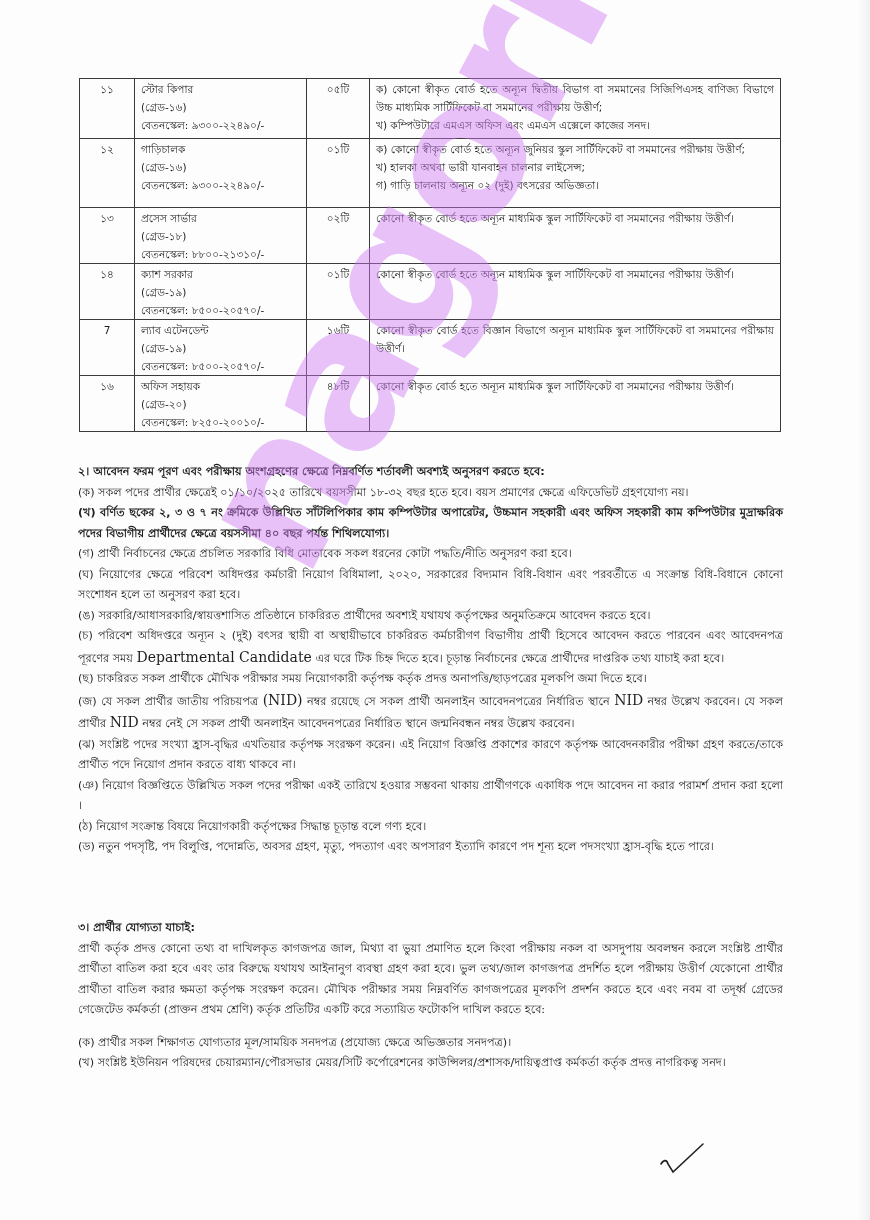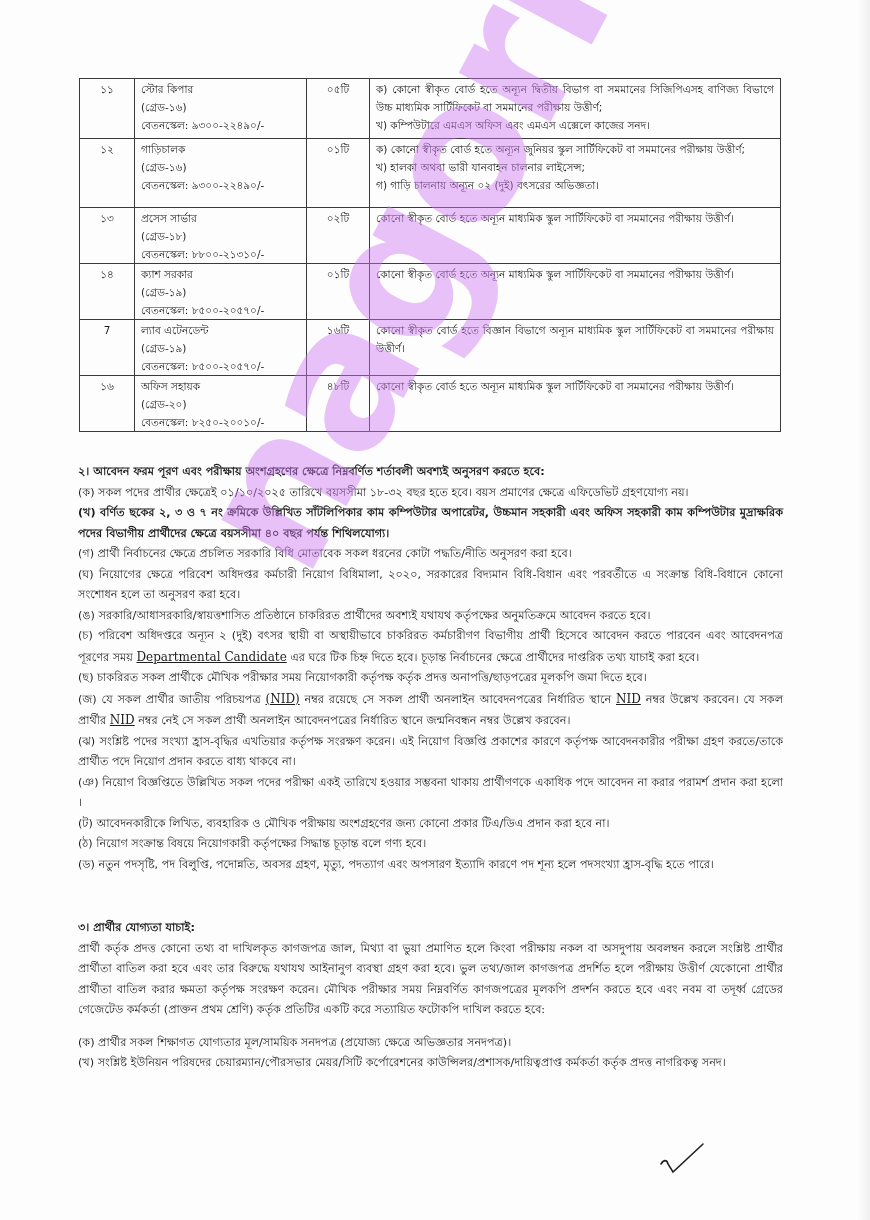--- a/index.html
+++ b/index.html
@@ -26,21 +26,21 @@
   tr.total { height: 20px; }
   td.total-label { text-align: center; }
   .post-line { display: block; }
 
   .body-text {
     position: absolute; left: 78px; width: 705px; font-size: 11.2px; line-height: 20.5px;
     text-align: justify;
   }
   .body-text p { margin: 0; }
   .bold { font-weight: bold; }
-  .latin { font-family: "DejaVu Serif", "Liberation Serif", serif; font-size: 12px; text-decoration: underline; }
+  .latin { font-family: "DejaVu Serif", "Liberation Serif", serif; font-size: 14px; }
   .sec2 { top: 462px; }
   .sec3 { top: 918px; }
   .sec3 .gap { height: 12px; }
 
   .signature { position: absolute; left: 655px; top: 1142px; width: 60px; height: 40px; }
 
   .watermark {
     position: absolute; left: 150px; top: 500px; font-family: "DejaVu Sans", sans-serif;
     font-size: 190px; font-weight: bold; color: rgba(205, 120, 240, 0.45); letter-spacing: -6px;
     transform: rotate(-62deg); transform-origin: left top; white-space: nowrap; pointer-events: none;
@@ -137,21 +137,20 @@
     <p>(ক) সকল পদের প্রার্থীর ক্ষেত্রেই ০১/১০/২০২৫ তারিখে বয়সসীমা ১৮-৩২ বছর হতে হবে। বয়স প্রমাণের ক্ষেত্রে এফিডেভিট গ্রহণযোগ্য নয়।</p>
     <p class="bold">(খ) বর্ণিত ছকের ২, ৩ ও ৭ নং ক্রমিকে উল্লিখিত সাঁটলিপিকার কাম কম্পিউটার অপারেটর, উচ্চমান সহকারী এবং অফিস সহকারী কাম কম্পিউটার মুদ্রাক্ষরিক পদের বিভাগীয় প্রার্থীদের ক্ষেত্রে বয়সসীমা ৪০ বছর পর্যন্ত শিথিলযোগ্য।</p>
     <p>(গ) প্রার্থী নির্বাচনের ক্ষেত্রে প্রচলিত সরকারি বিধি মোতাবেক সকল ধরনের কোটা পদ্ধতি/নীতি অনুসরণ করা হবে।</p>
     <p>(ঘ) নিয়োগের ক্ষেত্রে পরিবেশ অধিদপ্তর কর্মচারী নিয়োগ বিধিমালা, ২০২০, সরকারের বিদ্যমান বিধি-বিধান এবং পরবর্তীতে এ সংক্রান্ত বিধি-বিধানে কোনো সংশোধন হলে তা অনুসরণ করা হবে।</p>
     <p>(ঙ) সরকারি/আধাসরকারি/স্বায়ত্তশাসিত প্রতিষ্ঠানে চাকরিরত প্রার্থীদের অবশ্যই যথাযথ কর্তৃপক্ষের অনুমতিক্রমে আবেদন করতে হবে।</p>
     <p><span>(চ) পরিবেশ অধিদপ্তরে অন্যূন ২ (দুই) বৎসর স্থায়ী বা অস্থায়ীভাবে চাকরিরত কর্মচারীগণ বিভাগীয় প্রার্থী হিসেবে আবেদন করতে পারবেন এবং আবেদনপত্র পূরণের সময় </span><span class="latin">Departmental Candidate</span><span> এর ঘরে টিক চিহ্ন দিতে হবে। চূড়ান্ত নির্বাচনের ক্ষেত্রে প্রার্থীদের দাপ্তরিক তথ্য যাচাই করা হবে।</span></p>
     <p>(ছ) চাকরিরত সকল প্রার্থীকে মৌখিক পরীক্ষার সময় নিয়োগকারী কর্তৃপক্ষ কর্তৃক প্রদত্ত অনাপত্তি/ছাড়পত্রের মূলকপি জমা দিতে হবে।</p>
     <p><span>(জ) যে সকল প্রার্থীর জাতীয় পরিচয়পত্র </span><span class="latin">(NID)</span><span> নম্বর রয়েছে সে সকল প্রার্থী অনলাইন আবেদনপত্রের নির্ধারিত স্থানে </span><span class="latin">NID</span><span> নম্বর উল্লেখ করবেন। যে সকল প্রার্থীর </span><span class="latin">NID</span><span> নম্বর নেই সে সকল প্রার্থী অনলাইন আবেদনপত্রের নির্ধারিত স্থানে জন্মনিবন্ধন নম্বর উল্লেখ করবেন।</span></p>
     <p>(ঝ) সংশ্লিষ্ট পদের সংখ্যা হ্রাস-বৃদ্ধির এখতিয়ার কর্তৃপক্ষ সংরক্ষণ করেন। এই নিয়োগ বিজ্ঞপ্তি প্রকাশের কারণে কর্তৃপক্ষ আবেদনকারীর পরীক্ষা গ্রহণ করতে/তাকে প্রার্থীত পদে নিয়োগ প্রদান করতে বাধ্য থাকবে না।</p>
     <p>(ঞ) নিয়োগ বিজ্ঞপ্তিতে উল্লিখিত সকল পদের পরীক্ষা একই তারিখে হওয়ার সম্ভবনা থাকায় প্রার্থীগণকে একাধিক পদে আবেদন না করার পরামর্শ প্রদান করা হলো ।</p>
-    <p>(ট) আবেদনকারীকে লিখিত, ব্যবহারিক ও মৌখিক পরীক্ষায় অংশগ্রহণের জন্য কোনো প্রকার টিএ/ডিএ প্রদান করা হবে না।</p>
     <p>(ঠ) নিয়োগ সংক্রান্ত বিষয়ে নিয়োগকারী কর্তৃপক্ষের সিদ্ধান্ত চূড়ান্ত বলে গণ্য হবে।</p>
     <p>(ড) নতুন পদসৃষ্টি, পদ বিলুপ্তি, পদোন্নতি, অবসর গ্রহণ, মৃত্যু, পদত্যাগ এবং অপসারণ ইত্যাদি কারণে পদ শূন্য হলে পদসংখ্যা হ্রাস-বৃদ্ধি হতে পারে।</p>
   </div>
 
   <div class="body-text sec3">
     <p class="bold">৩। প্রার্থীর যোগ্যতা যাচাই:</p>
     <p>প্রার্থী কর্তৃক প্রদত্ত কোনো তথ্য বা দাখিলকৃত কাগজপত্র জাল, মিথ্যা বা ভুয়া প্রমাণিত হলে কিংবা পরীক্ষায় নকল বা অসদুপায় অবলম্বন করলে সংশ্লিষ্ট প্রার্থীর প্রার্থীতা বাতিল করা হবে এবং তার বিরুদ্ধে যথাযথ আইনানুগ ব্যবস্থা গ্রহণ করা হবে। ভুল তথ্য/জাল কাগজপত্র প্রদর্শিত হলে পরীক্ষায় উত্তীর্ণ যেকোনো প্রার্থীর প্রার্থীতা বাতিল করার ক্ষমতা কর্তৃপক্ষ সংরক্ষণ করেন। মৌখিক পরীক্ষার সময় নিম্নবর্ণিত কাগজপত্রের মূলকপি প্রদর্শন করতে হবে এবং নবম বা তদূর্ধ্ব গ্রেডের গেজেটেড কর্মকর্তা (প্রাক্তন প্রথম শ্রেণি) কর্তৃক প্রতিটির একটি করে সত্যায়িত ফটোকপি দাখিল করতে হবে:</p>
     <div class="gap"></div>
     <p>(ক) প্রার্থীর সকল শিক্ষাগত যোগ্যতার মূল/সাময়িক সনদপত্র (প্রযোজ্য ক্ষেত্রে অভিজ্ঞতার সনদপত্র)।</p>
     <p>(খ) সংশ্লিষ্ট ইউনিয়ন পরিষদের চেয়ারম্যান/পৌরসভার মেয়র/সিটি কর্পোরেশনের কাউন্সিলর/প্রশাসক/দায়িত্বপ্রাপ্ত কর্মকর্তা কর্তৃক প্রদত্ত নাগরিকত্ব সনদ।</p>

